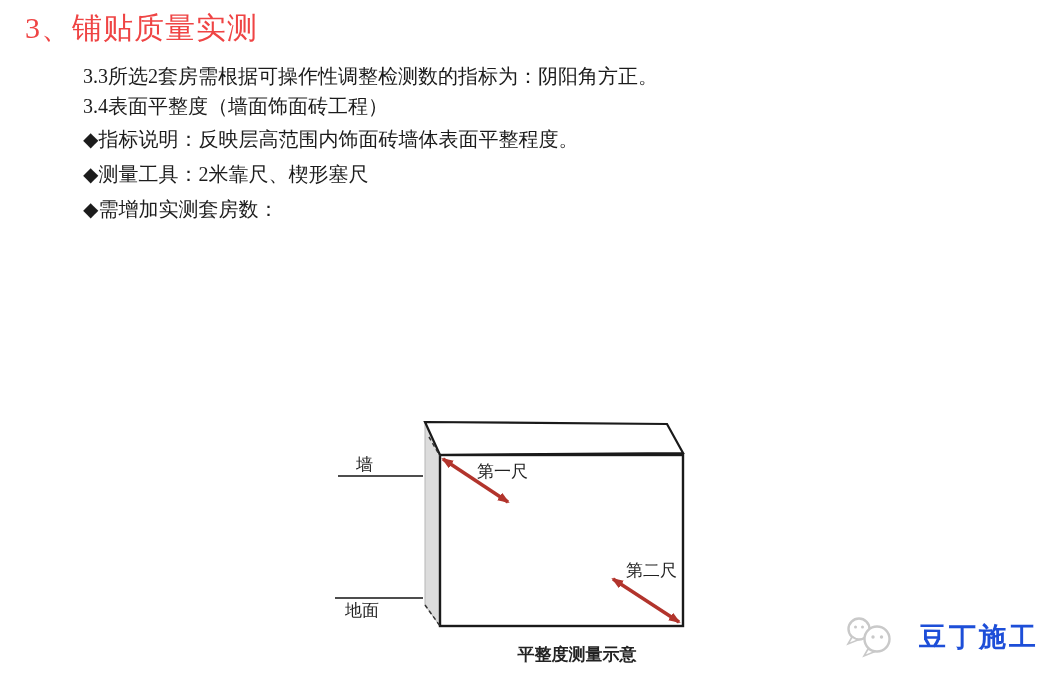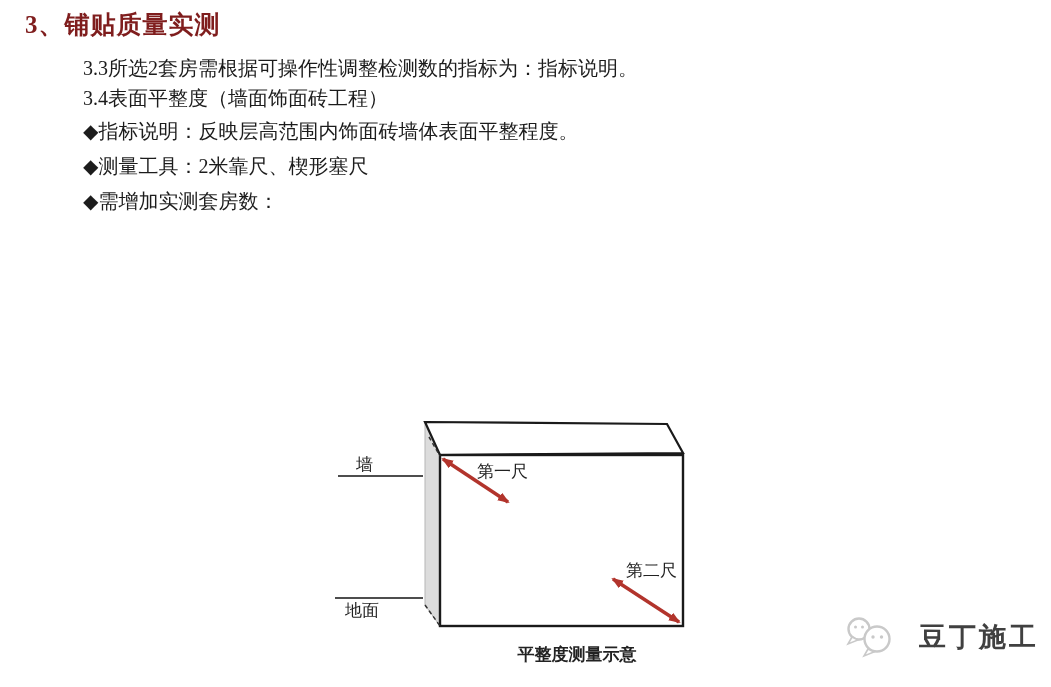--- a/index.html
+++ b/index.html
@@ -6,21 +6,21 @@
   body {
     width: 1051px; height: 687px;
     position: relative;
     background: #ffffff;
     overflow: hidden;
     font-family: "Liberation Serif", "DejaVu Serif", serif;
     color: #1c1c1c;
   }
   .text-block { padding: 6px 22px 0 25px; }
   .doc-title {
-    font-size: 25px; font-weight: bold; color: #7f1d1d;
+    font-size: 30px; font-weight: normal; color: #ef4444;
     margin: 2px 0 12px 0; letter-spacing: 1px;
   }
   p.body-line {
     font-size: 20px; line-height: 30px; margin: 0;
     text-indent: 58px; text-align: justify;
   }
   p.bullet-line { line-height: 33px; margin: 2px 0; }
   .figure {
     position: absolute; left: 330px; top: 416px;
     width: 380px; height: 258px;
@@ -38,21 +38,21 @@
   .watermark-text {
     font-family: "Liberation Sans", "DejaVu Sans", sans-serif;
     font-size: 27px; font-weight: bold; letter-spacing: 3px;
   }
 </style>
 </head>
 <body>
 
 <div class="text-block">
   <div class="doc-title">3、铺贴质量实测</div>
-  <p class="body-line">3.3所选2套房需根据可操作性调整检测数的指标为：指标说明。</p>
+  <p class="body-line">3.3所选2套房需根据可操作性调整检测数的指标为：阴阳角方正。</p>
   <p class="body-line">3.4表面平整度（墙面饰面砖工程）</p>
   <p class="body-line bullet-line">◆指标说明：反映层高范围内饰面砖墙体表面平整程度。</p>
   <p class="body-line bullet-line">◆测量工具：2米靠尺、楔形塞尺</p>
   <p class="body-line bullet-line">◆需增加实测套房数：</p>
 </div>
 
 <div class="figure">
   <svg width="380" height="258" viewBox="0 0 380 258">
     <defs>
       <marker id="arrowhead" markerUnits="userSpaceOnUse" markerWidth="14" markerHeight="11" refX="10" refY="4.5" orient="auto-start-reverse">
@@ -89,14 +89,14 @@
   <svg width="52" height="42" viewBox="0 0 52 42">
     <circle cx="15" cy="13" r="10.5" fill="#ffffff" stroke="#c9c9c9" stroke-width="2.4"></circle>
     <path d="M8,21 L4,28 L14,24 Z" fill="#ffffff" stroke="#c9c9c9" stroke-width="1.6"></path>
     <circle cx="11.5" cy="11" r="1.5" fill="#c9c9c9"></circle>
     <circle cx="18.5" cy="11" r="1.5" fill="#c9c9c9"></circle>
     <circle cx="33" cy="23" r="12.5" fill="#ffffff" stroke="#c9c9c9" stroke-width="2.4"></circle>
     <path d="M24,33 L20,40 L30,36 Z" fill="#ffffff" stroke="#c9c9c9" stroke-width="1.6"></path>
     <circle cx="29" cy="21" r="1.7" fill="#c9c9c9"></circle>
     <circle cx="37.5" cy="21" r="1.7" fill="#c9c9c9"></circle>
   </svg>
-  <span class="watermark-text" style="color: #404040; margin-left: 16px;">豆丁施工</span>
+  <span class="watermark-text" style="color: #1d4ed8; margin-left: 16px;">豆丁施工</span>
 </div>
 
 </body></html>

